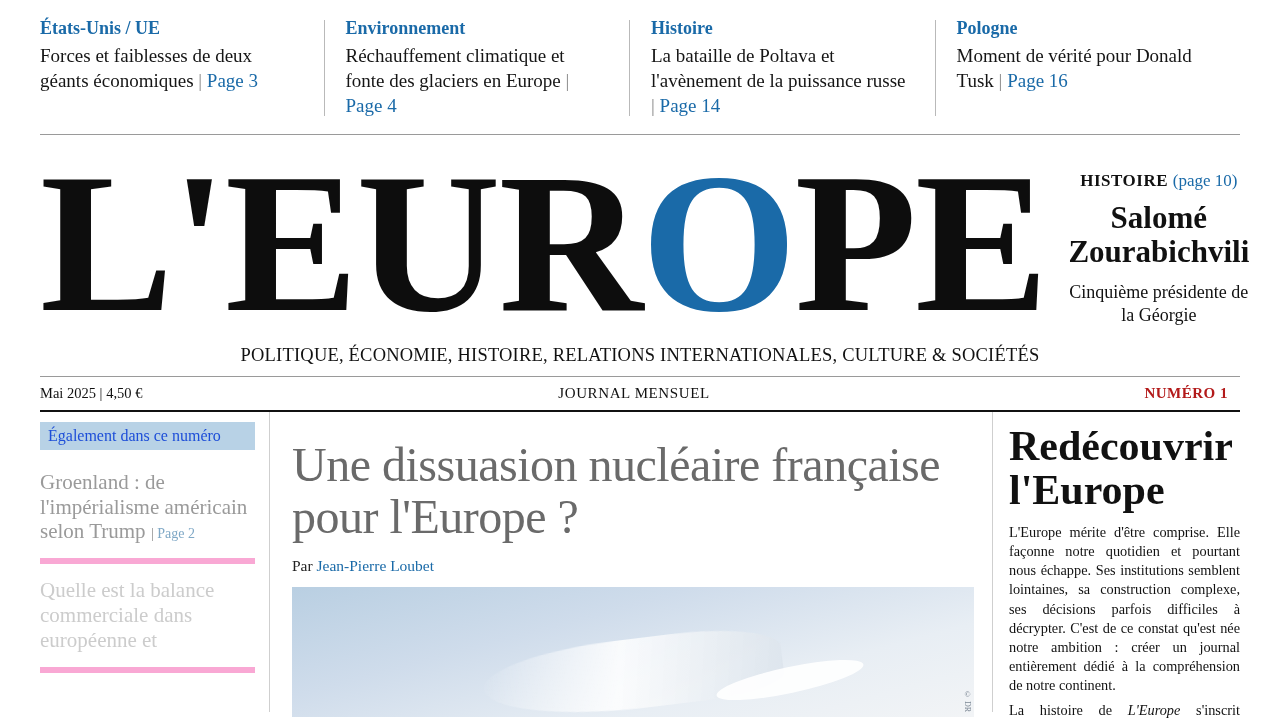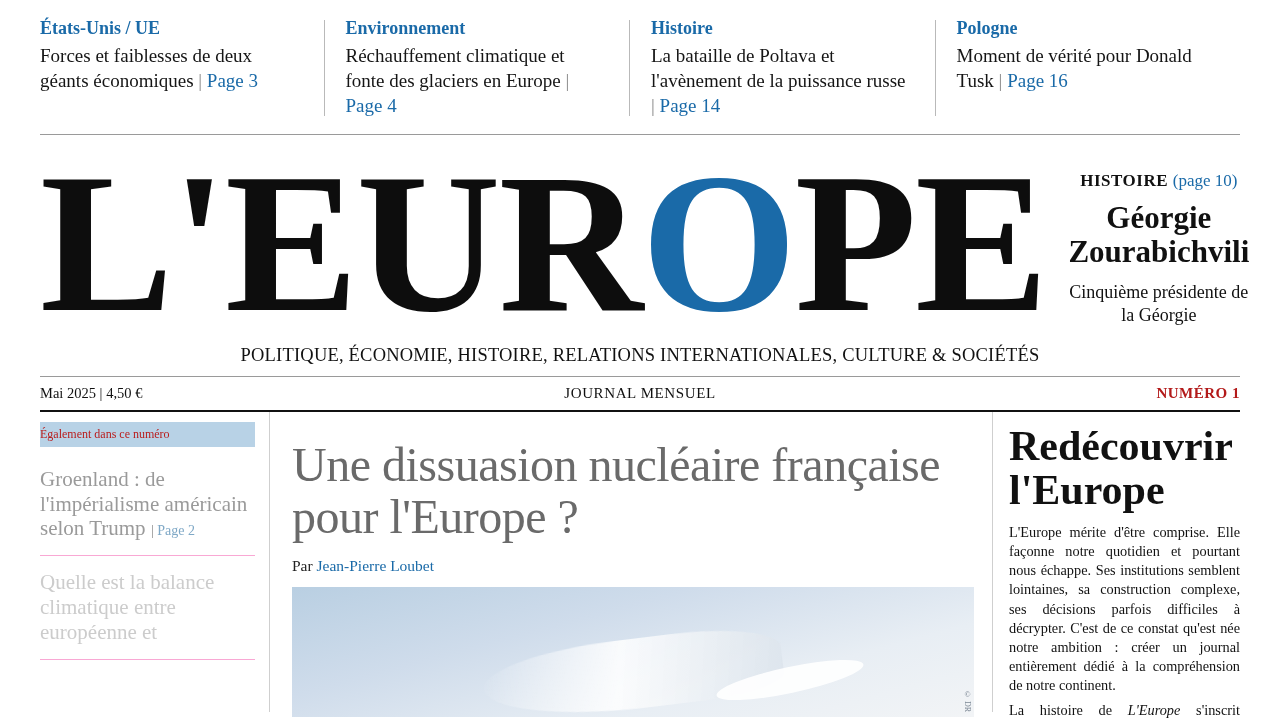--- a/index.html
+++ b/index.html
@@ -139,21 +139,21 @@
   .rule-mid {
     height: 1px;
     background: #9a9a9a;
     margin: 0 40px;
   }
 
   
   .infobar {
     display: flex;
     align-items: center;
-    padding: 8px 40px 8px 40px;
+    padding: 8px 52px 8px 40px;
     font-size: 14.5px;
   }
   .infobar-left { flex: 1 1 0; text-align: left; }
   .infobar-center {
     flex: 1 1 0;
     text-align: center;
     font-variant: small-caps;
     letter-spacing: 0.6px;
     font-size: 15px;
   }
@@ -181,31 +181,31 @@
     height: 300px;
   }
   .col-left {
     flex: 0 0 230px;
     padding-right: 14px;
     border-right: 1px solid #cfcfcf;
     box-sizing: border-box;
   }
   .also-badge {
     background: #b8d2e6;
-    color: #b91c1c;
-    font-size: 12px;
-    padding: 5px 0;
+    color: #1d4ed8;
+    font-size: 16px;
+    padding: 5px 8px;
     margin: 10px 0 6px 0;
     display: block;
   }
   .also-item {
     font-size: 21px;
     line-height: 1.18;
     padding: 14px 0 14px 0;
-    border-bottom: 1px solid #f9a8d4;
+    border-bottom: 6px solid #f9a8d4;
     color: #8d8d8d;
   }
   .also-item .page-ref {
     font-size: 14px;
     color: #7fa8c6;
   }
   .also-item-1 { color: #9a9a9a; }
   .also-item-2 { color: #cccccc; }
 
   .col-main {
@@ -331,21 +331,21 @@
   <div class="masthead">
     <div class="logo">
       <div class="logo-text"><span>L'EUR</span><span class="logo-o">O</span><span>PE</span></div>
     </div>
     <div class="logo-divider"></div>
     <div class="entretien">
       <div class="entretien-kicker">
         <span>HISTOIRE</span>
         <span class="page-ref">(page 10)</span>
       </div>
-      <div class="entretien-name">Géorgie Zourabichvili</div>
+      <div class="entretien-name">Salomé Zourabichvili</div>
       <div class="entretien-role">Cinquième présidente de la Géorgie</div>
     </div>
   </div>
 
   <div class="tagline">POLITIQUE, ÉCONOMIE, HISTOIRE, RELATIONS INTERNATIONALES, CULTURE &amp; SOCIÉTÉS</div>
 
   <div class="rule-mid"></div>
 
   <div class="infobar">
     <div class="infobar-left">Mai 2025  |  4,50 €</div>
@@ -357,21 +357,21 @@
 
   <div class="content">
 
     <div class="col-left">
       <span class="also-badge">Également dans ce numéro</span>
       <div class="also-item also-item-1">
         <span>Groenland : de l'impérialisme américain selon Trump</span>
         <span class="page-ref"><span class="sep">|</span> <span>Page 2</span></span>
       </div>
       <div class="also-item also-item-2">
-        <span>Quelle est la balance climatique entre européenne et</span>
+        <span>Quelle est la balance commerciale dans européenne et</span>
       </div>
     </div>
 
     <div class="col-main">
       <h1 class="headline">Une dissuasion nucléaire française pour l'Europe ?</h1>
       <div class="byline">
         <span>Par </span><span class="byline-name">Jean-Pierre Loubet</span>
       </div>
       <div class="photo">
         <div class="jet"></div>

